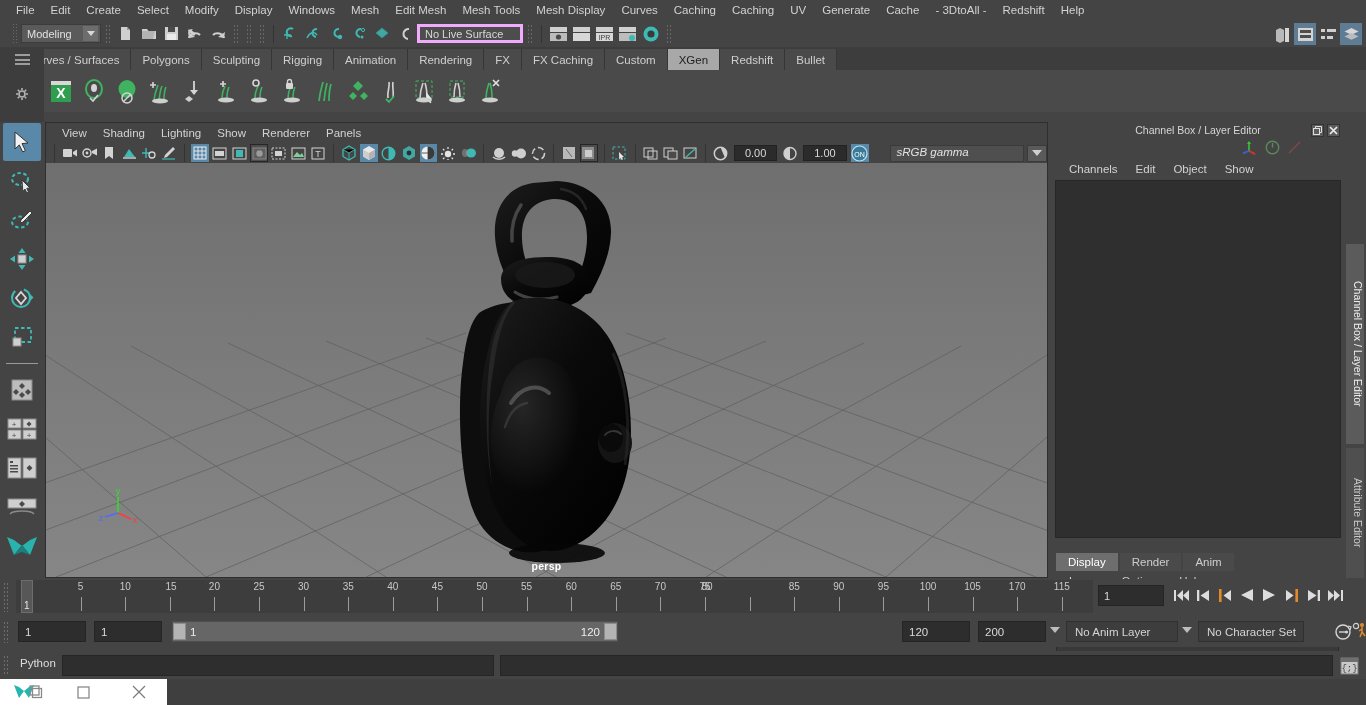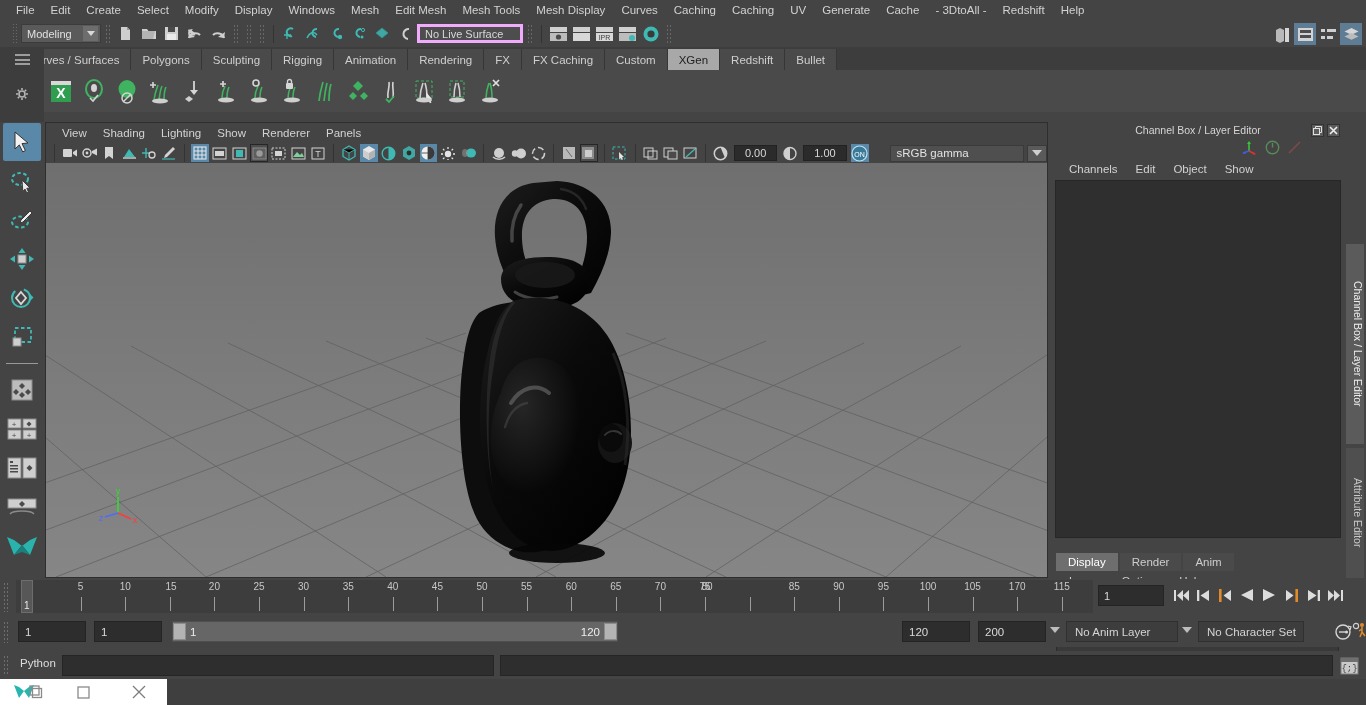--- a/index.html
+++ b/index.html
@@ -65,21 +65,21 @@
       border:1px solid #2e2e2e; }
   .vpmenus { height:20px; display:flex; align-items:center; padding-left:8px; background:#444; }
   .vpmenus .mi { padding:0 8px; font-size:11.5px; color:#d2d2d2; }
   .vptoolbar { height:20px; background:#444; display:flex; align-items:center; padding-left:3px; }
   .tb { width:18px; height:18px; display:flex; align-items:center; justify-content:center; margin:0 1px;}
   .tb.on { background:#5a88a8; }
   .tb.framed { border:1px solid #262626; background:#4d4d4d; }
   .numfield { width:44px; height:16px; background:#2b2b2b; border:1px solid #222; color:#d8d8d8;
       font-size:11px; display:flex; align-items:center; justify-content:center; margin:0 3px;}
   .gammafield { width:136px; height:17px; background:#4f4f4f; border:1px solid #3a3a3a; color:#e2e2e2;
-      font-size:11.5px; display:flex; align-items:center; padding-left:6px; margin-left:20px;}
+      font-size:11.5px; display:flex; align-items:flex-start; padding-left:6px; margin-left:20px;font-style:italic;}
   .gammaarrow { width:20px; height:17px; background:#5a5a5a; border:1px solid #3a3a3a;
       display:flex; align-items:center; justify-content:center; margin-left:3px;}
   .gammaarrow::after{content:""; border-left:5px solid transparent; border-right:5px solid transparent; border-top:6px solid #cfcfcf;}
 
   .canvas { position:absolute; left:0; top:40px; width:1001px; height:414px; overflow:hidden;
       background:#787878; }
   .persp { position:absolute; bottom:5px; left:0; width:100%; text-align:center; font-size:10.5px;
       font-weight:bold; color:#ffffff; letter-spacing:.3px;}
 
   
@@ -915,20 +915,21 @@
 
           <g transform="translate(72,350)">
             <line x1="0" y1="0" x2="0" y2="-16" stroke="#2fdd2f" stroke-width="1.6"></line>
             <text x="0" y="-19" font-size="9" fill="#2fdd2f" text-anchor="middle" font-family="Liberation Sans">y</text>
             <line x1="0" y1="0" x2="13" y2="6" stroke="#ff3b3b" stroke-width="1.6"></line>
             <text x="17" y="10" font-size="9" fill="#ff3b3b" text-anchor="middle" font-family="Liberation Sans">x</text>
             <line x1="0" y1="0" x2="-13" y2="4" stroke="#4e6bff" stroke-width="1.6"></line>
             <text x="-17" y="8" font-size="9" fill="#4e6bff" text-anchor="middle" font-family="Liberation Sans">z</text>
           </g>
         </svg>
+        <div class="persp">persp</div>
       </div>
     </div>
 
     <div class="rdock">
       <div class="rtitle">
         <div class="dots dleft"></div>
         <span>Channel Box / Layer Editor</span>
         <div class="dots dright"></div>
         <div class="winbtn bmax">
           <svg width="9" height="9" viewBox="0 0 9 9">

